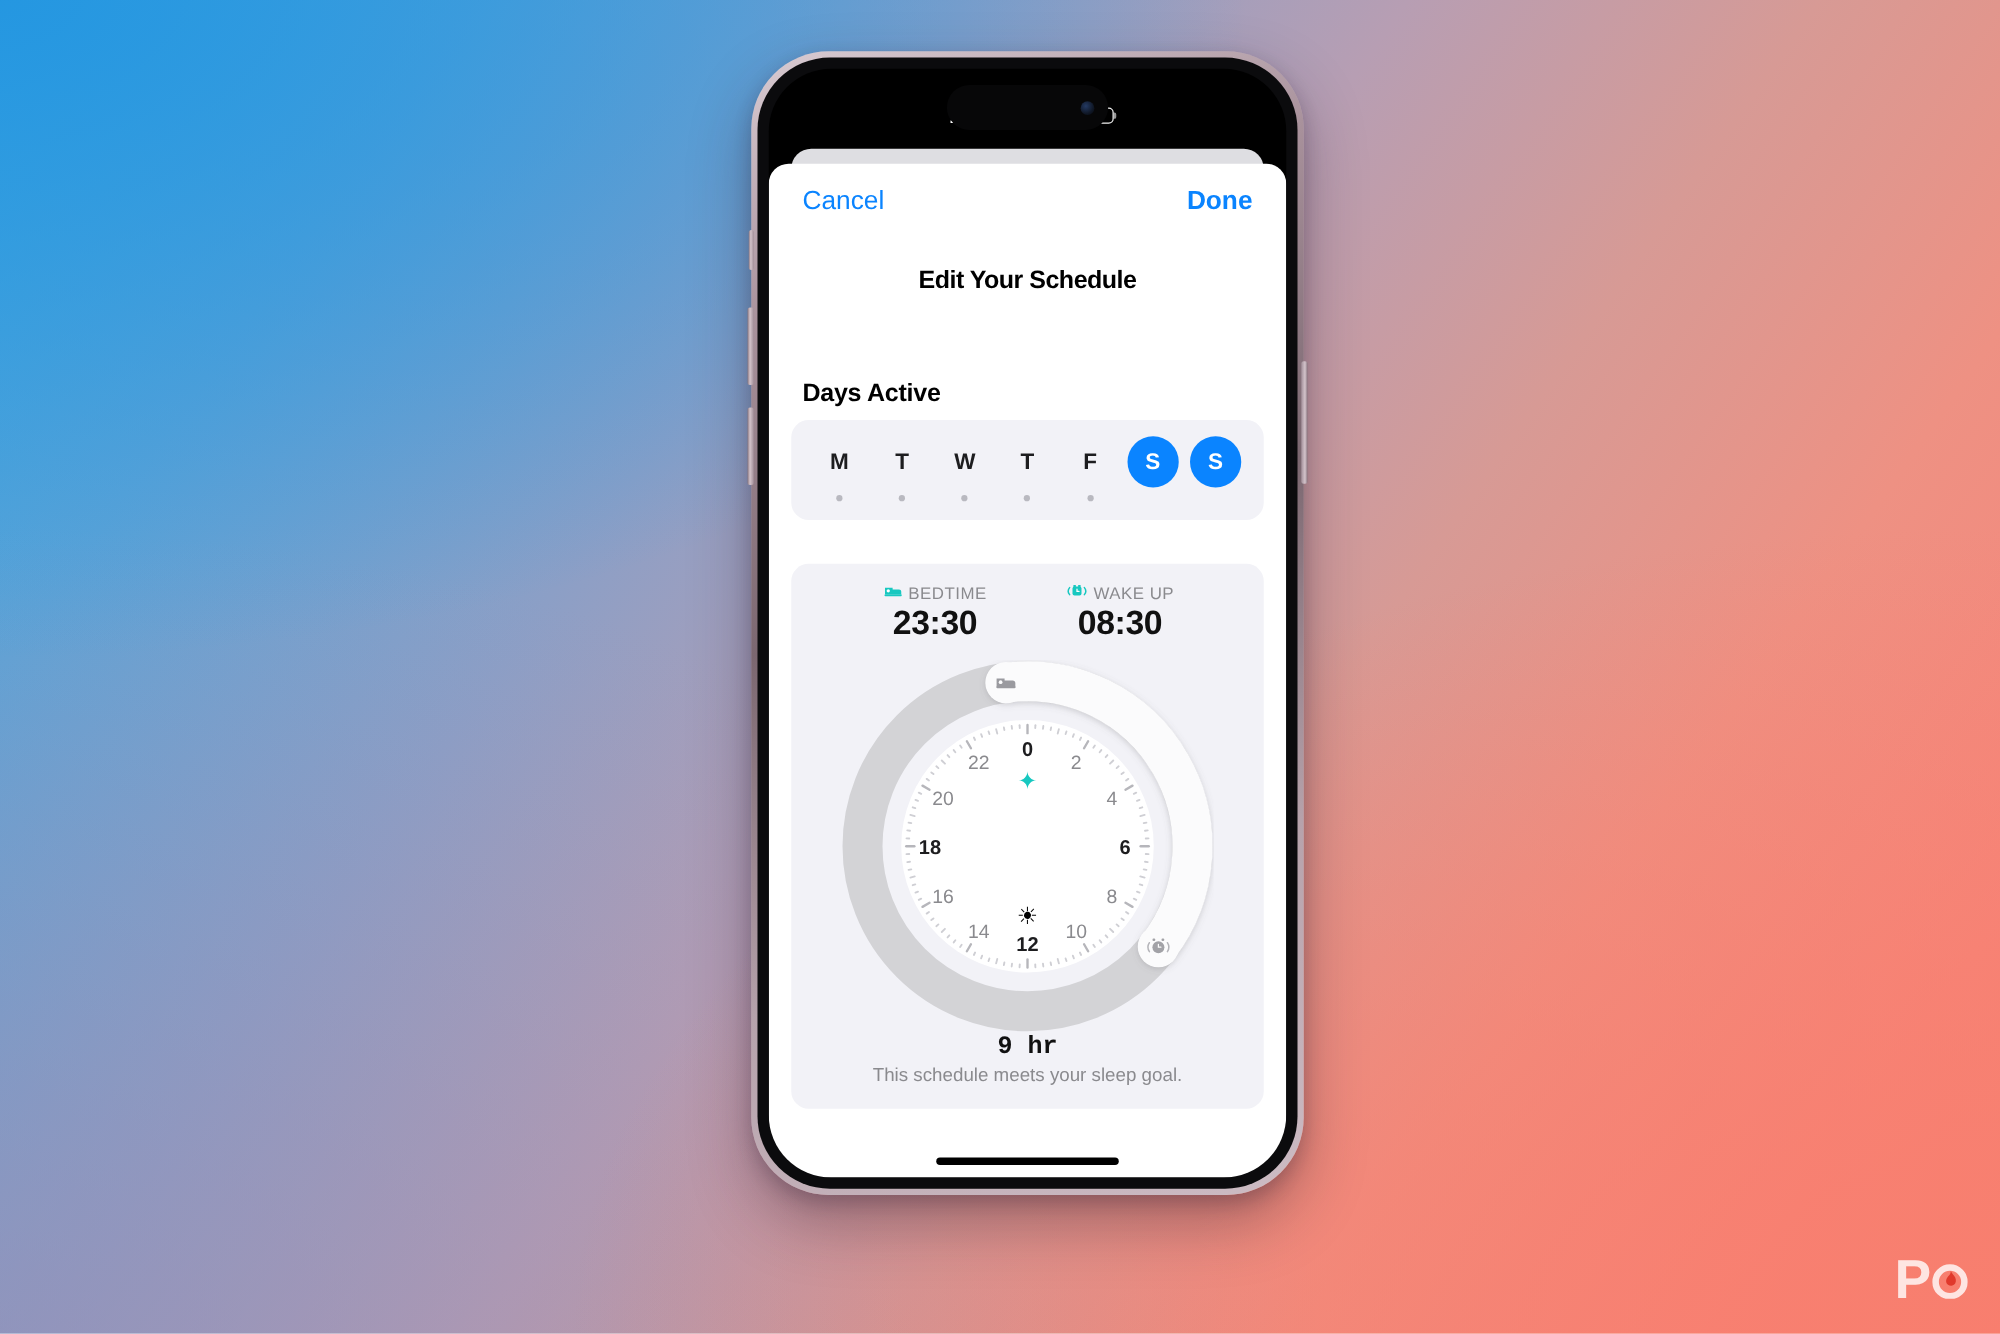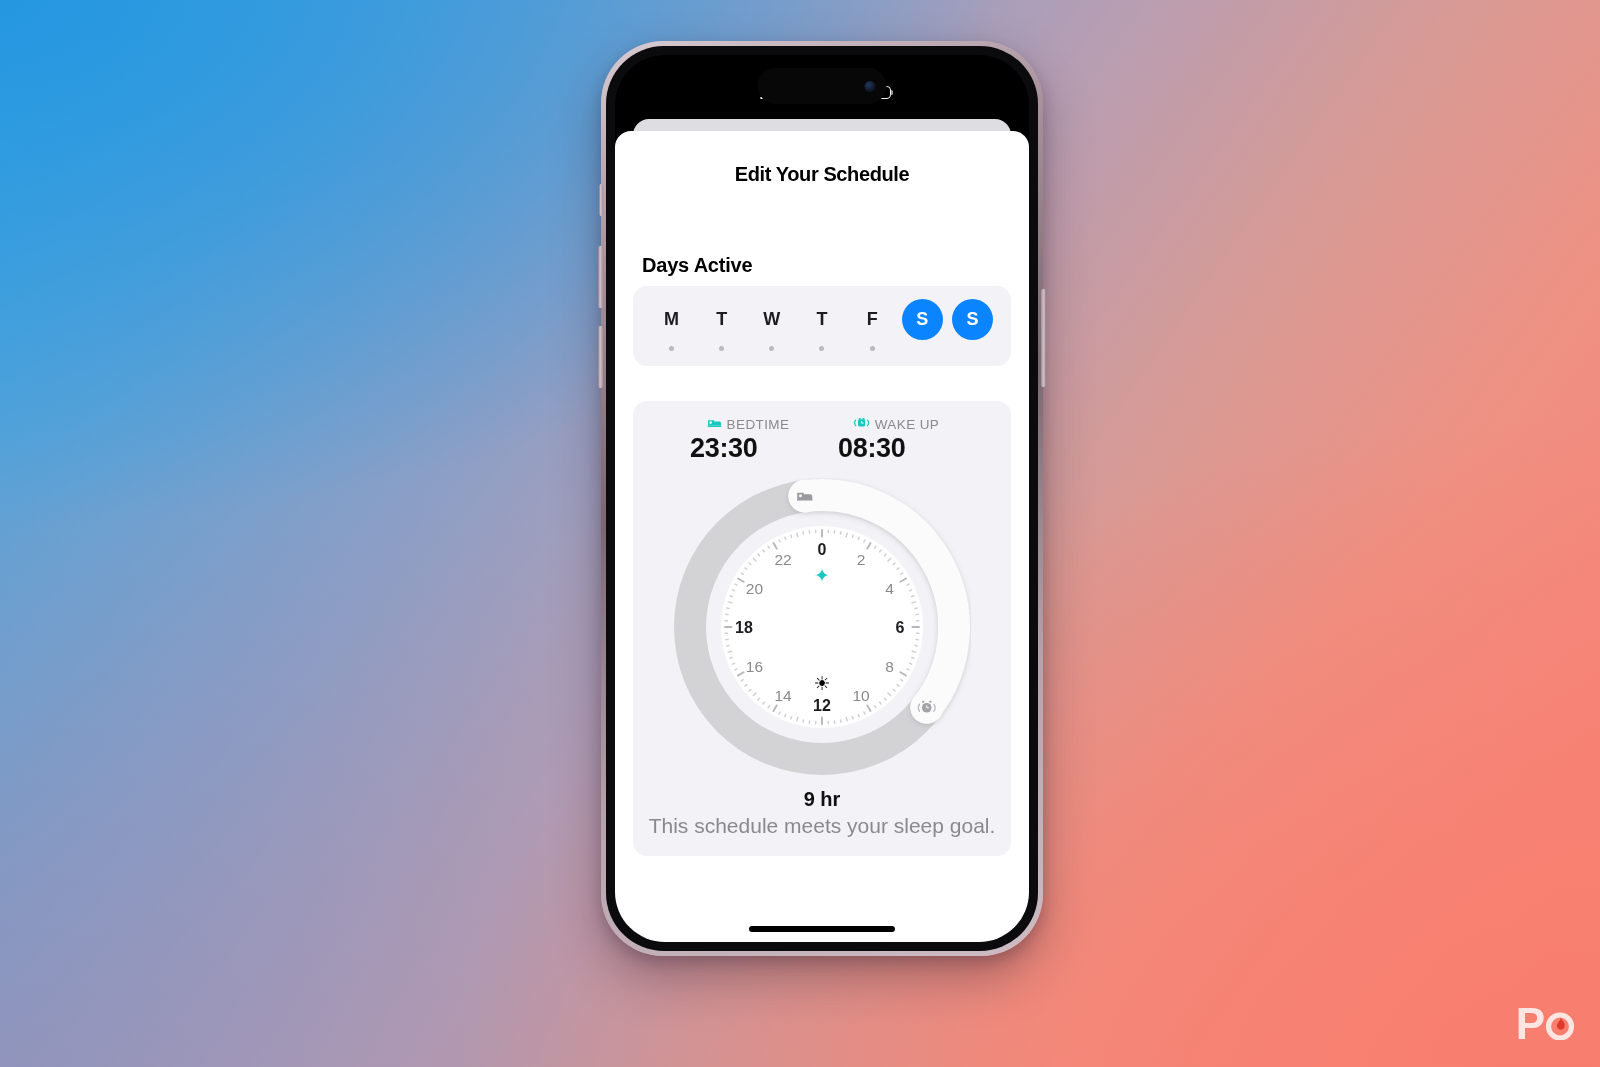--- a/index.html
+++ b/index.html
@@ -245,21 +245,21 @@
   .day.on .dot { background: transparent; }
 
   
   .bedcard { padding: 16px 0 18px 0; }
 
   .times {
     display: flex;
     justify-content: center;
     gap: 32px;
   }
-  .time-col { min-width: 116px; }
+  .time-col { text-align: center; min-width: 116px; }
   .time-lbl {
     display: flex;
     align-items: center;
     justify-content: center;
     gap: 5px;
     font-size: 13.5px;
     letter-spacing: 0.4px;
     color: #8a8a8e;
     font-weight: 500;
   }
@@ -288,25 +288,26 @@
     pointer-events: none;
   }
   .emoji-moon { top: 88px; color: #17c8c0; }
   .emoji-sun  { top: 196px; }
 
   .sleep-total {
     text-align: center;
     font-size: 20px;
     font-weight: 700;
     color: #111;
-    margin-top: 12px;
+    margin-top: 0;
+    font-family: Liberation Mono, monospace;
   }
   .sleep-note {
     text-align: center;
-    font-size: 21px;
+    font-size: 15px;
     color: #8a8a8e;
     margin-top: 3px;
   }
 
   .home-ind {
     position: absolute;
     bottom: 10px;
     left: 50%;
     transform: translateX(-50%);
     width: 146px;
@@ -377,20 +378,24 @@
         </div>
 
         <div class="island">
           <span class="cam"></span>
         </div>
 
         <div class="sheet-stack"></div>
 
         <div class="sheet">
 
+          <div class="sheet-bar">
+            <span class="cancel">Cancel</span>
+            <span class="done">Done</span>
+          </div>
 
           <div class="sheet-title">Edit Your Schedule</div>
 
           <div class="sec-days">
             <div class="section-label">Days Active</div>
             <div class="card">
               <div class="days">
                 <div class="day">
                   <span class="pill">M</span>
                   <span class="dot"></span>

